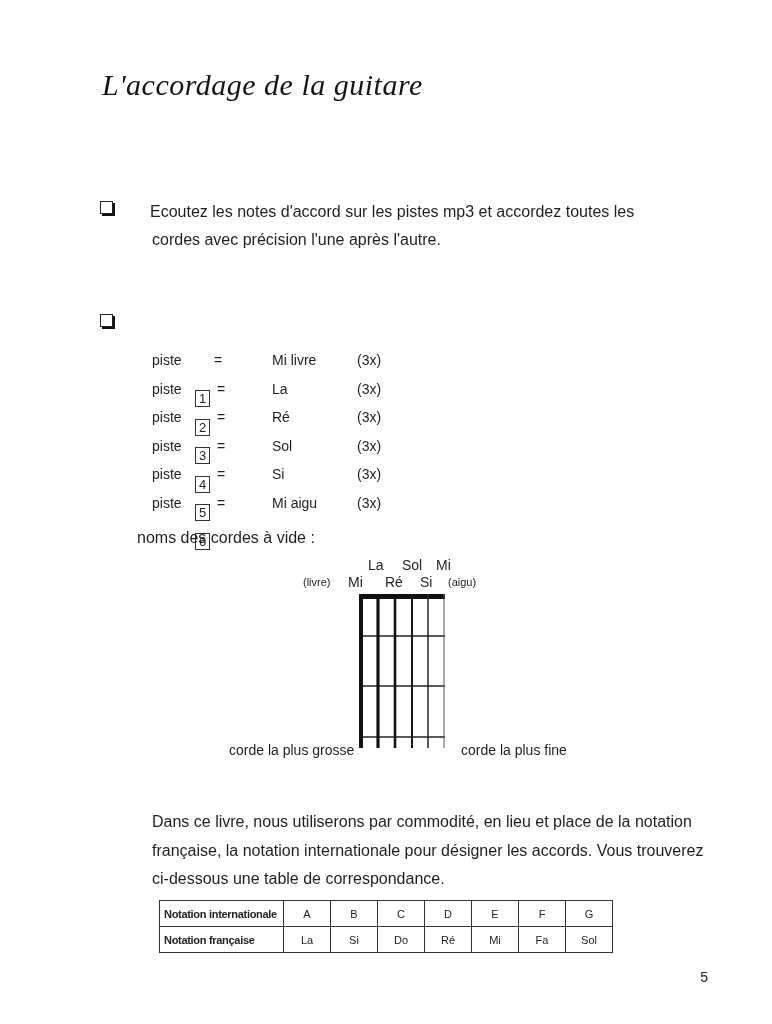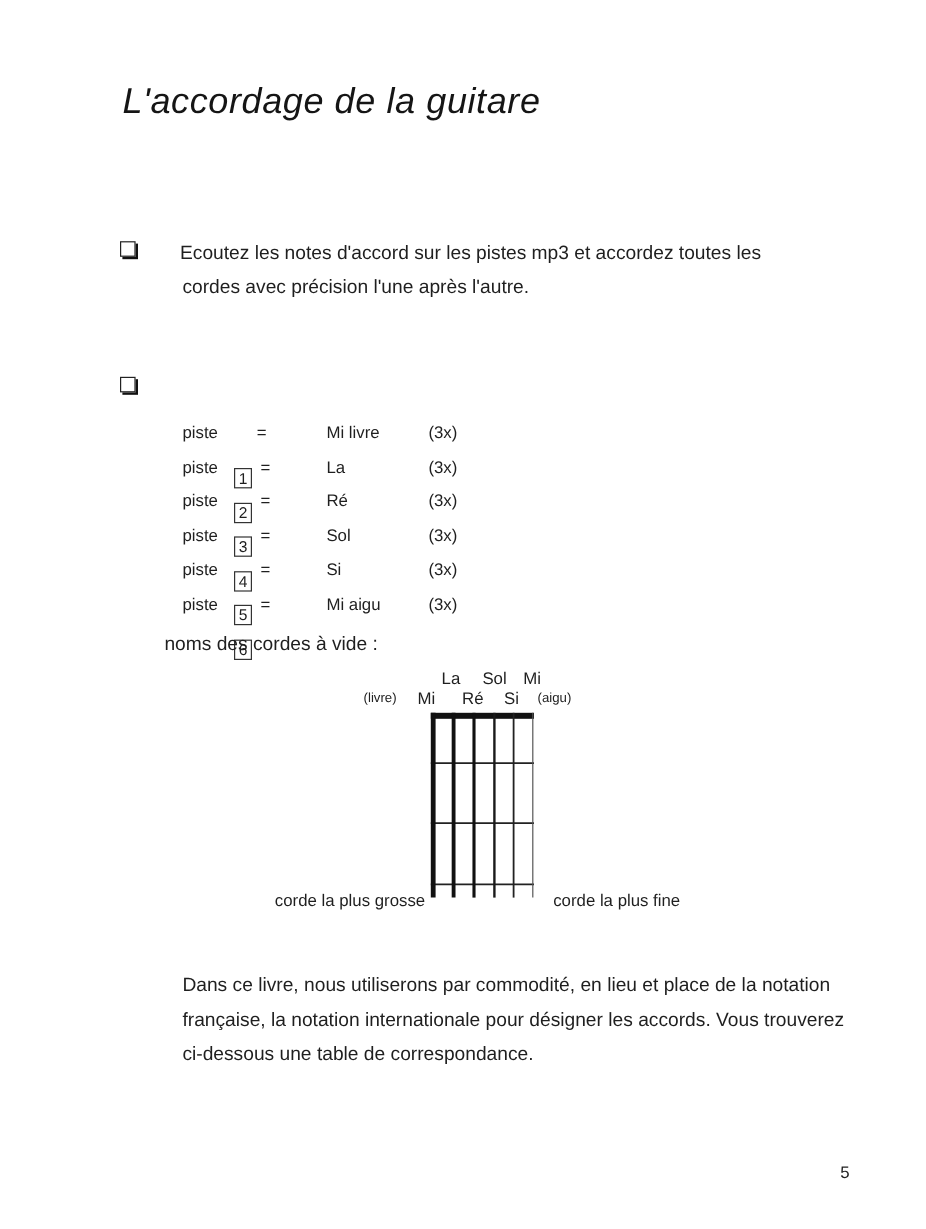--- a/index.html
+++ b/index.html
@@ -1,19 +1,19 @@
 <!DOCTYPE html>
 <html><head>
 <meta charset="utf-8">
 <style>
   html, body { margin: 0; padding: 0; background: #ffffff; }
   body { width: 772px; height: 1024px; position: relative; overflow: hidden;
          font-family: "Liberation Sans", sans-serif; color: #1a1a1a; }
   .abs { position: absolute; }
-  .title { left: 102px; top: 68px; font-family: Liberation Sans, sans-serif;
+  .title { left: 102px; top: 68px; font-family: Liberation Serif, serif;
            font-size: 30px; font-style: italic; font-weight: normal; color: #151515;
            letter-spacing: 0.5px; }
   .chk { width: 11px; height: 11px; border: 1.5px solid #222; background: #fff;
          box-shadow: 2px 2px 0 #111; }
   .body-text { font-size: 16px; color: #1f1f1f; }
   .piste-row { position: absolute; left: 152px; height: 20px; font-size: 14px; color: #1f1f1f; }
   .piste-row span { position: absolute; top: 0; white-space: nowrap; margin-top: 38px; }
   .numbox { display: inline-block; width: 13px; height: 15px; border: 1px solid #333;
             text-align: center; line-height: 15px; font-size: 13px; }
   .cap { font-size: 14px; color: #1f1f1f; white-space: nowrap; }
@@ -112,16 +112,36 @@
 
 <div class="abs cap" style="left:229px; top:742px;">corde la plus grosse</div>
 <div class="abs cap" style="left:461px; top:742px;">corde la plus fine</div>
 
 <div class="abs body-text" style="left:152px; top:813px; white-space:nowrap;">Dans ce livre, nous utiliserons par commodité, en lieu et place de la notation</div>
 <div class="abs body-text" style="left:152px; top:842px; white-space:nowrap;">française, la notation internationale pour désigner les accords. Vous trouverez</div>
 <div class="abs body-text" style="left:152px; top:870px; white-space:nowrap;">ci-dessous une table de correspondance.</div>
 
 <table class="corr">
   <tbody>
+      <tr>
+    <td class="hdr">Notation internationale</td>
+    <td class="val">A</td>
+    <td class="val">B</td>
+    <td class="val">C</td>
+    <td class="val">D</td>
+    <td class="val">E</td>
+    <td class="val">F</td>
+    <td class="val">G</td>
+  </tr>
+  <tr>
+    <td class="hdr">Notation française</td>
+    <td class="val">La</td>
+    <td class="val">Si</td>
+    <td class="val">Do</td>
+    <td class="val">Ré</td>
+    <td class="val">Mi</td>
+    <td class="val">Fa</td>
+    <td class="val">Sol</td>
+  </tr>
 </tbody>
   </table>
 
 <div class="abs page-num">5</div>
 
 </body></html>

